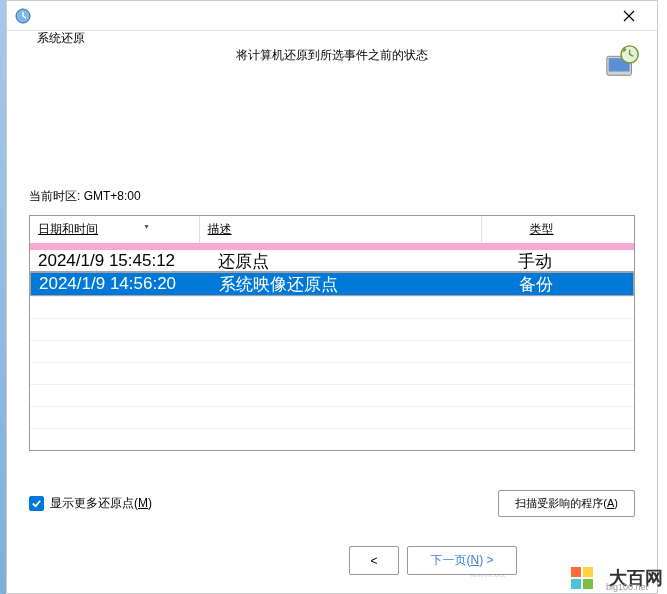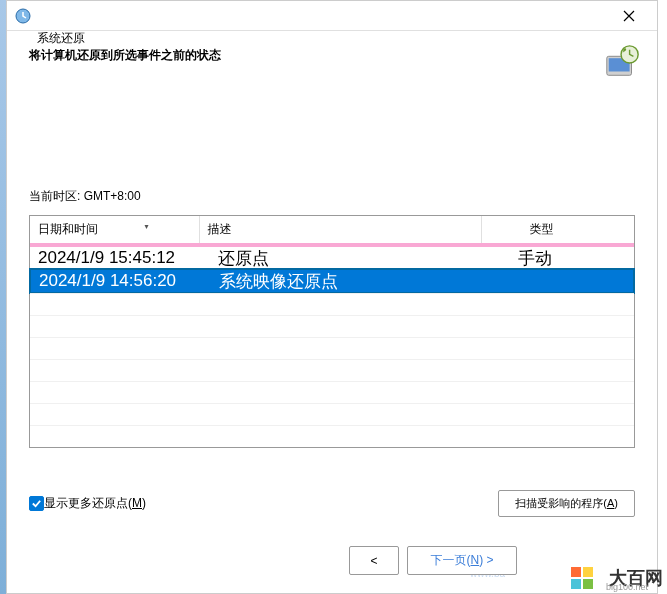--- a/index.html
+++ b/index.html
@@ -6,43 +6,43 @@
     body { font-family: "Microsoft YaHei", "Segoe UI", sans-serif; font-size: 12px; background: #fff; width: 667px; height: 594px; overflow: hidden; position: relative; }
     
     .dialog { width: 652px; height: 594px; background: #fff; border: 1px solid #ccc; position: relative; margin-left: 6px; }
     
     .titlebar { height: 30px; display: flex; align-items: center; padding: 0 8px; border-bottom: 1px solid #e0e0e0; }
     .titlebar-icon { width: 16px; height: 16px; margin-right: 6px; }
     .titlebar-title { flex: 1; font-size: 12px; color: #000; margin-top: 45px; }
     .close-btn { width: 40px; height: 28px; display: flex; align-items: center; justify-content: center; cursor: pointer; font-size: 14px; }
     
     .content { padding: 16px 22px; }
-    .subtitle { font-size: 12px; font-weight: bold; color: #000; margin-bottom: 18px; }
+    .subtitle { font-size: 12px; font-weight: normal; color: #000; margin-bottom: 18px; text-align: center; }
     .header-icon { position: absolute; right: 16px; top: 42px; width: 38px; height: 38px; }
     
     .timezone { margin-top: 124px; font-size: 12px; margin-bottom: 10px; }
     
     .table { border: 1px solid #999; width: 100%; }
-    .table-header { display: flex; background: #fff; border-bottom: 4px solid #f9a8d4; }
+    .table-header { display: flex; background: #fff; border-bottom: 7px solid #f9a8d4; text-decoration: underline; }
     .table-header .th { padding: 5px 8px; font-size: 12px; border-right: 1px solid #e0e0e0; position: relative; }
     .th:last-child { border-right: none; margin-left: 40px; }
     .col-date { width: 180px; }
     .col-desc { width: 300px; }
     .col-type { width: 119px; }
     .sort-indicator { position: absolute; right: 50px; top: 6px; font-size: 8px; color: #555; }
     
     .table-body { }
     .table-row { display: flex; height: 22px; align-items: center; }
     .table-row .td { padding: 3px 8px; font-size: 17px; white-space: nowrap; overflow: hidden; }
     .table-row.selected { background: #0078d7; color: #fff; }
-    .highlight-box { border: 2px solid #0369a1; margin: -1px; box-sizing: content-box; }
+    .highlight-box { border: 2px solid #a3a3a3; margin: -1px; box-sizing: content-box; }
     .empty-row { height: 22px; border-top: 1px solid #f0f0f0; }
     
     .footer { position: absolute; bottom: 76px; left: 22px; right: 22px; display: flex; justify-content: space-between; align-items: center; }
-    .checkbox-wrap { display: flex; align-items: center; }
+    .checkbox-wrap { display: flex; align-items: center; gap: 6px; }
     .checkbox { width: 15px; height: 15px; border: 1px solid #0078d7; border-radius: 2px; background: #0078d7; display: flex; align-items: center; justify-content: center; }
     .checkbox svg { width: 11px; height: 11px; }
     .checkbox-label { font-size: 12px; }
     .underline { text-decoration: underline; }
     
     .scan-btn { padding: 5px 16px; border: 1px solid #999; background: #fff; font-size: 11px; cursor: pointer; border-radius: 2px; }
     
     .nav-buttons { position: absolute; bottom: 18px; right: 140px; display: flex; gap: 8px; }
     .nav-btn { padding: 5px 12px; border: 1px solid #999; background: #fff; font-size: 12px; cursor: pointer; border-radius: 2px; min-width: 50px; }
     .nav-btn.next { min-width: 110px; color: #3b7dd8; }
@@ -111,20 +111,21 @@
       <div class="table-body">
         <div class="table-row">
           <div class="td col-date">2024/1/9 15:45:12</div>
           <div class="td col-desc">还原点</div>
           <div class="td col-type">手动</div>
         </div>
         <div class="highlight-box">
           <div class="table-row selected">
             <div class="td col-date">2024/1/9 14:56:20</div>
             <div class="td col-desc">系统映像还原点</div>
+            <div class="td col-type">备份</div>
           </div>
         </div>
         <div class="empty-row"></div>
         <div class="empty-row"></div>
         <div class="empty-row"></div>
         <div class="empty-row"></div>
         <div class="empty-row"></div>
         <div class="empty-row"></div>
         <div class="empty-row"></div>
       </div>

